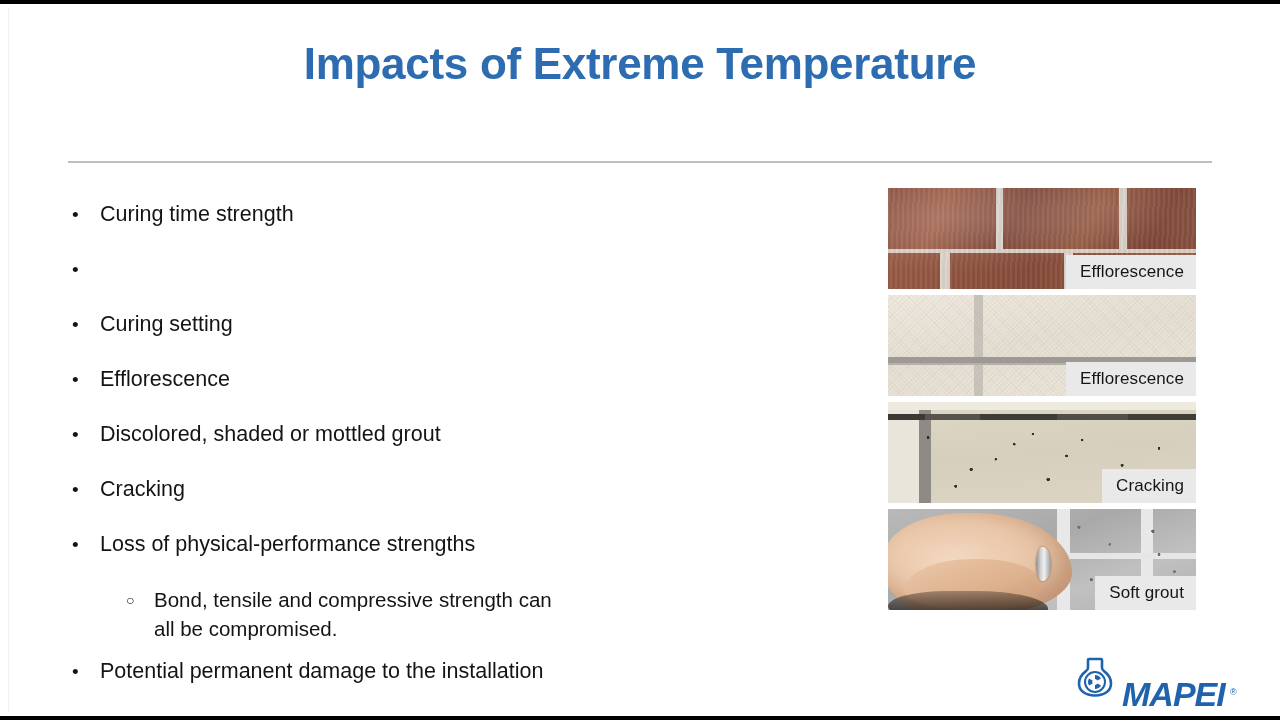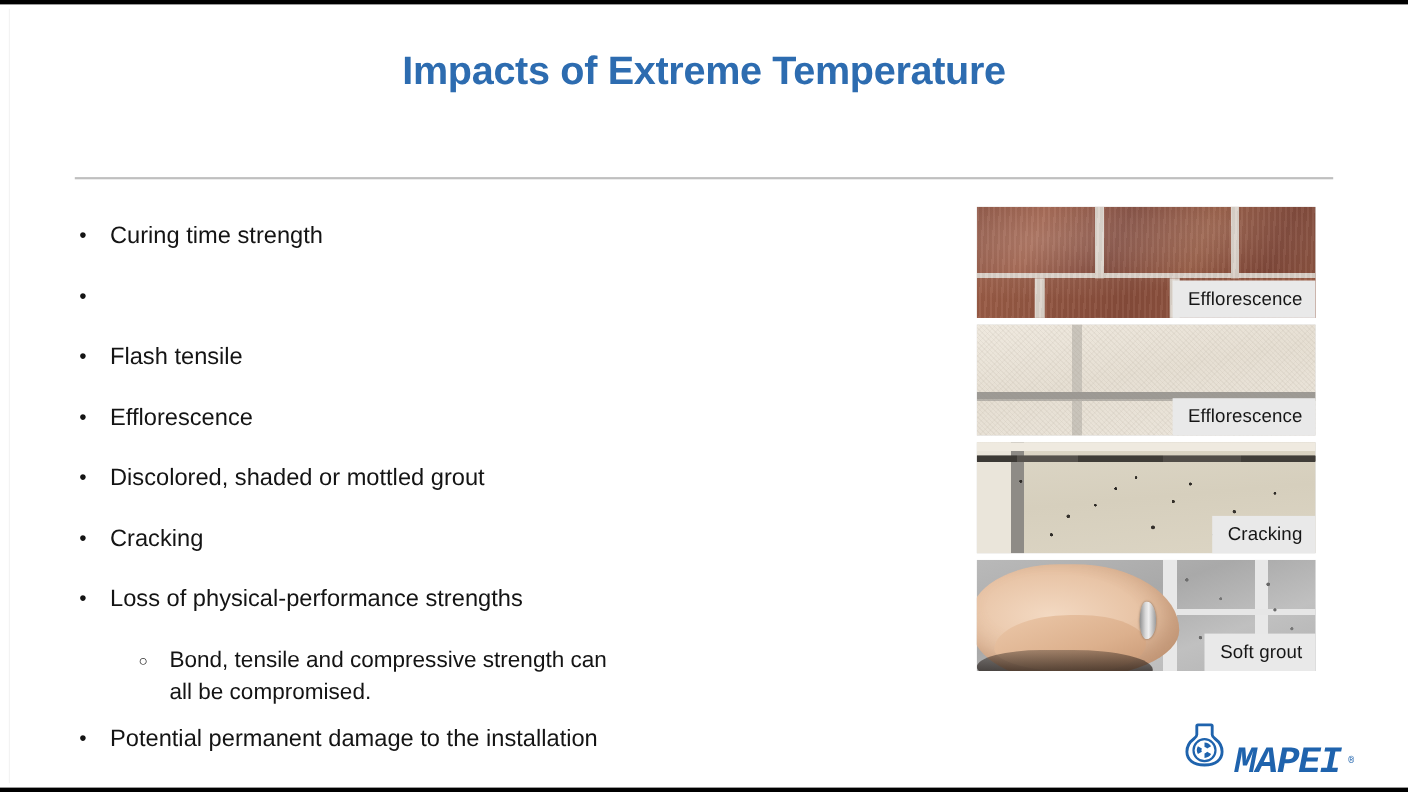--- a/index.html
+++ b/index.html
@@ -42,21 +42,21 @@
   }
 
   
   .title-block {
     position: absolute;
     left: 64px;
     top: 32px;
     width: 1152px;
     text-align: center;
     color: #2d6cb0;
-    font-size: 36px;
+    font-size: 44px;
     font-weight: bold;
     line-height: 56px;
     letter-spacing: -0.3px;
   }
   .title-line { display: block; white-space: nowrap; }
 
   .title-rule {
     position: absolute;
     left: 68px;
     top: 157px;
@@ -297,21 +297,21 @@
   }
   .logo-word {
     margin-left: 7px;
     position: relative;
     color: #1f63ad;
     font-size: 34px;
     font-weight: bold;
     font-style: italic;
     letter-spacing: -1px;
     line-height: 34px;
-    font-family: Liberation Mono, monospace;
+    font-family: Liberation Sans, sans-serif;
     margin-top: 33px;
   }
   .logo-r {
     position: absolute;
     top: -2px;
     right: -11px;
     font-size: 9px;
     font-style: normal;
     font-weight: normal;
     color: #1f63ad;
@@ -337,21 +337,21 @@
         <span class="bullet-mark">•</span>
         <span class="bullet-text">Curing time strength</span>
       </div>
 
       <div class="bullet-row lvl1">
         <span class="bullet-mark">•</span>
       </div>
 
       <div class="bullet-row lvl1">
         <span class="bullet-mark">•</span>
-        <span class="bullet-text">Flash tensile</span>
+        <span class="bullet-text">Curing setting</span>
       </div>
 
       <div class="bullet-row lvl1">
         <span class="bullet-mark">•</span>
         <span class="bullet-text">Efflorescence</span>
       </div>
 
       <div class="bullet-row lvl1">
         <span class="bullet-mark">•</span>
         <span class="bullet-text">Discolored, shaded or mottled grout</span>

